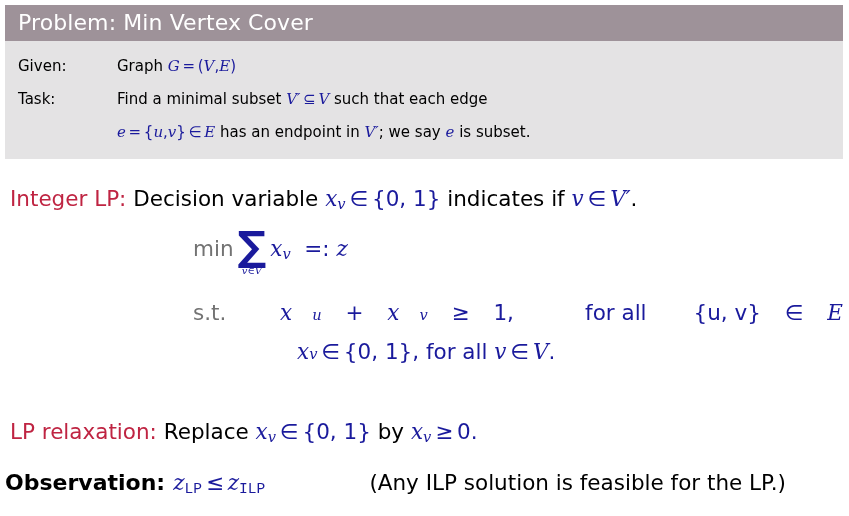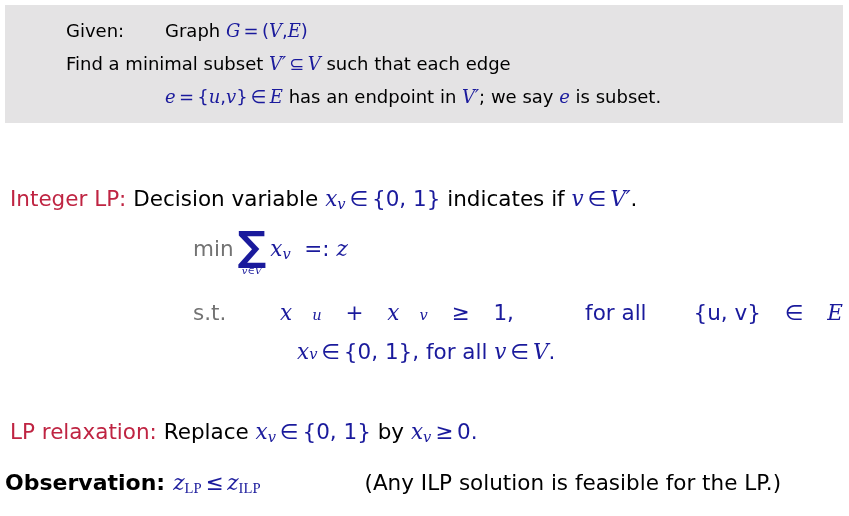--- a/index.html
+++ b/index.html
@@ -33,25 +33,24 @@
     letter-spacing: 0.1px;
     white-space: nowrap;
   }
   .problem-body {
     background: #e4e3e4;
     padding: 9px 0 10px 0;
   }
   .prow {
     display: flex;
     align-items: baseline;
-    font-size: 18px;
+    font-size: 15px;
     line-height: 33px;
     white-space: nowrap;
     padding-left: 13px;
-    margin-left: 48px;
   }
   .plabel {
     width: 99px;
     flex: 0 0 99px;
   }
   .pcontent {
     flex: 1 1 auto;
   }
   .prow-cont {
     padding-left: 112px;
@@ -84,21 +83,21 @@
     font-style: normal;
     color: #1a1a9c;
   }
   .m sub, .mu sub, sub.msub {
     font-size: 0.68em;
     vertical-align: -0.22em;
     font-style: italic;
   }
   sub.up {
     font-style: normal;
-    font-family: Liberation Serif, serif;
+    font-family: Liberation Mono, monospace;
     text-align: center;
   }
   .op {  
     padding: 0 0.18em;
   }
   .prime {
     font-style: italic;
   }
 
   
@@ -167,29 +166,33 @@
     font-size: 22px;
   }
   .obs-math { margin-left: 8px; }
   .obs-note { margin-left: 104px; }
 </style>
 </head>
 <body>
 
 <div class="problem-block">
 
+  <div class="problem-header">
+    <span>Problem: Min Vertex Cover</span>
+  </div>
 
   <div class="problem-body">
 
     <div class="prow">
       <span class="plabel">Given:</span>
       <span class="pcontent"><span>Graph </span><span class="m">G</span><span class="mu op">=</span><span class="mu">(</span><span class="m">V</span><span class="mu">,</span><span class="m">E</span><span class="mu">)</span></span>
     </div>
 
     <div class="prow">
+      <span class="plabel">Task:</span>
       <span class="pcontent"><span>Find a minimal subset </span><span class="m prime">V′</span><span class="mu op">⊆</span><span class="m">V</span><span> such that each edge</span></span>
     </div>
 
     <div class="prow prow-cont">
       <span class="pcontent"><span class="m">e</span><span class="mu op">=</span><span class="mu">{</span><span class="m">u</span><span class="mu">,</span><span class="m">v</span><span class="mu">}</span><span class="mu op">∈</span><span class="m">E</span><span> has an endpoint in </span><span class="m prime">V′</span><span>; we say </span><span class="m">e</span><span> is subset.</span></span>
     </div>
 
   </div>
 </div>
 

